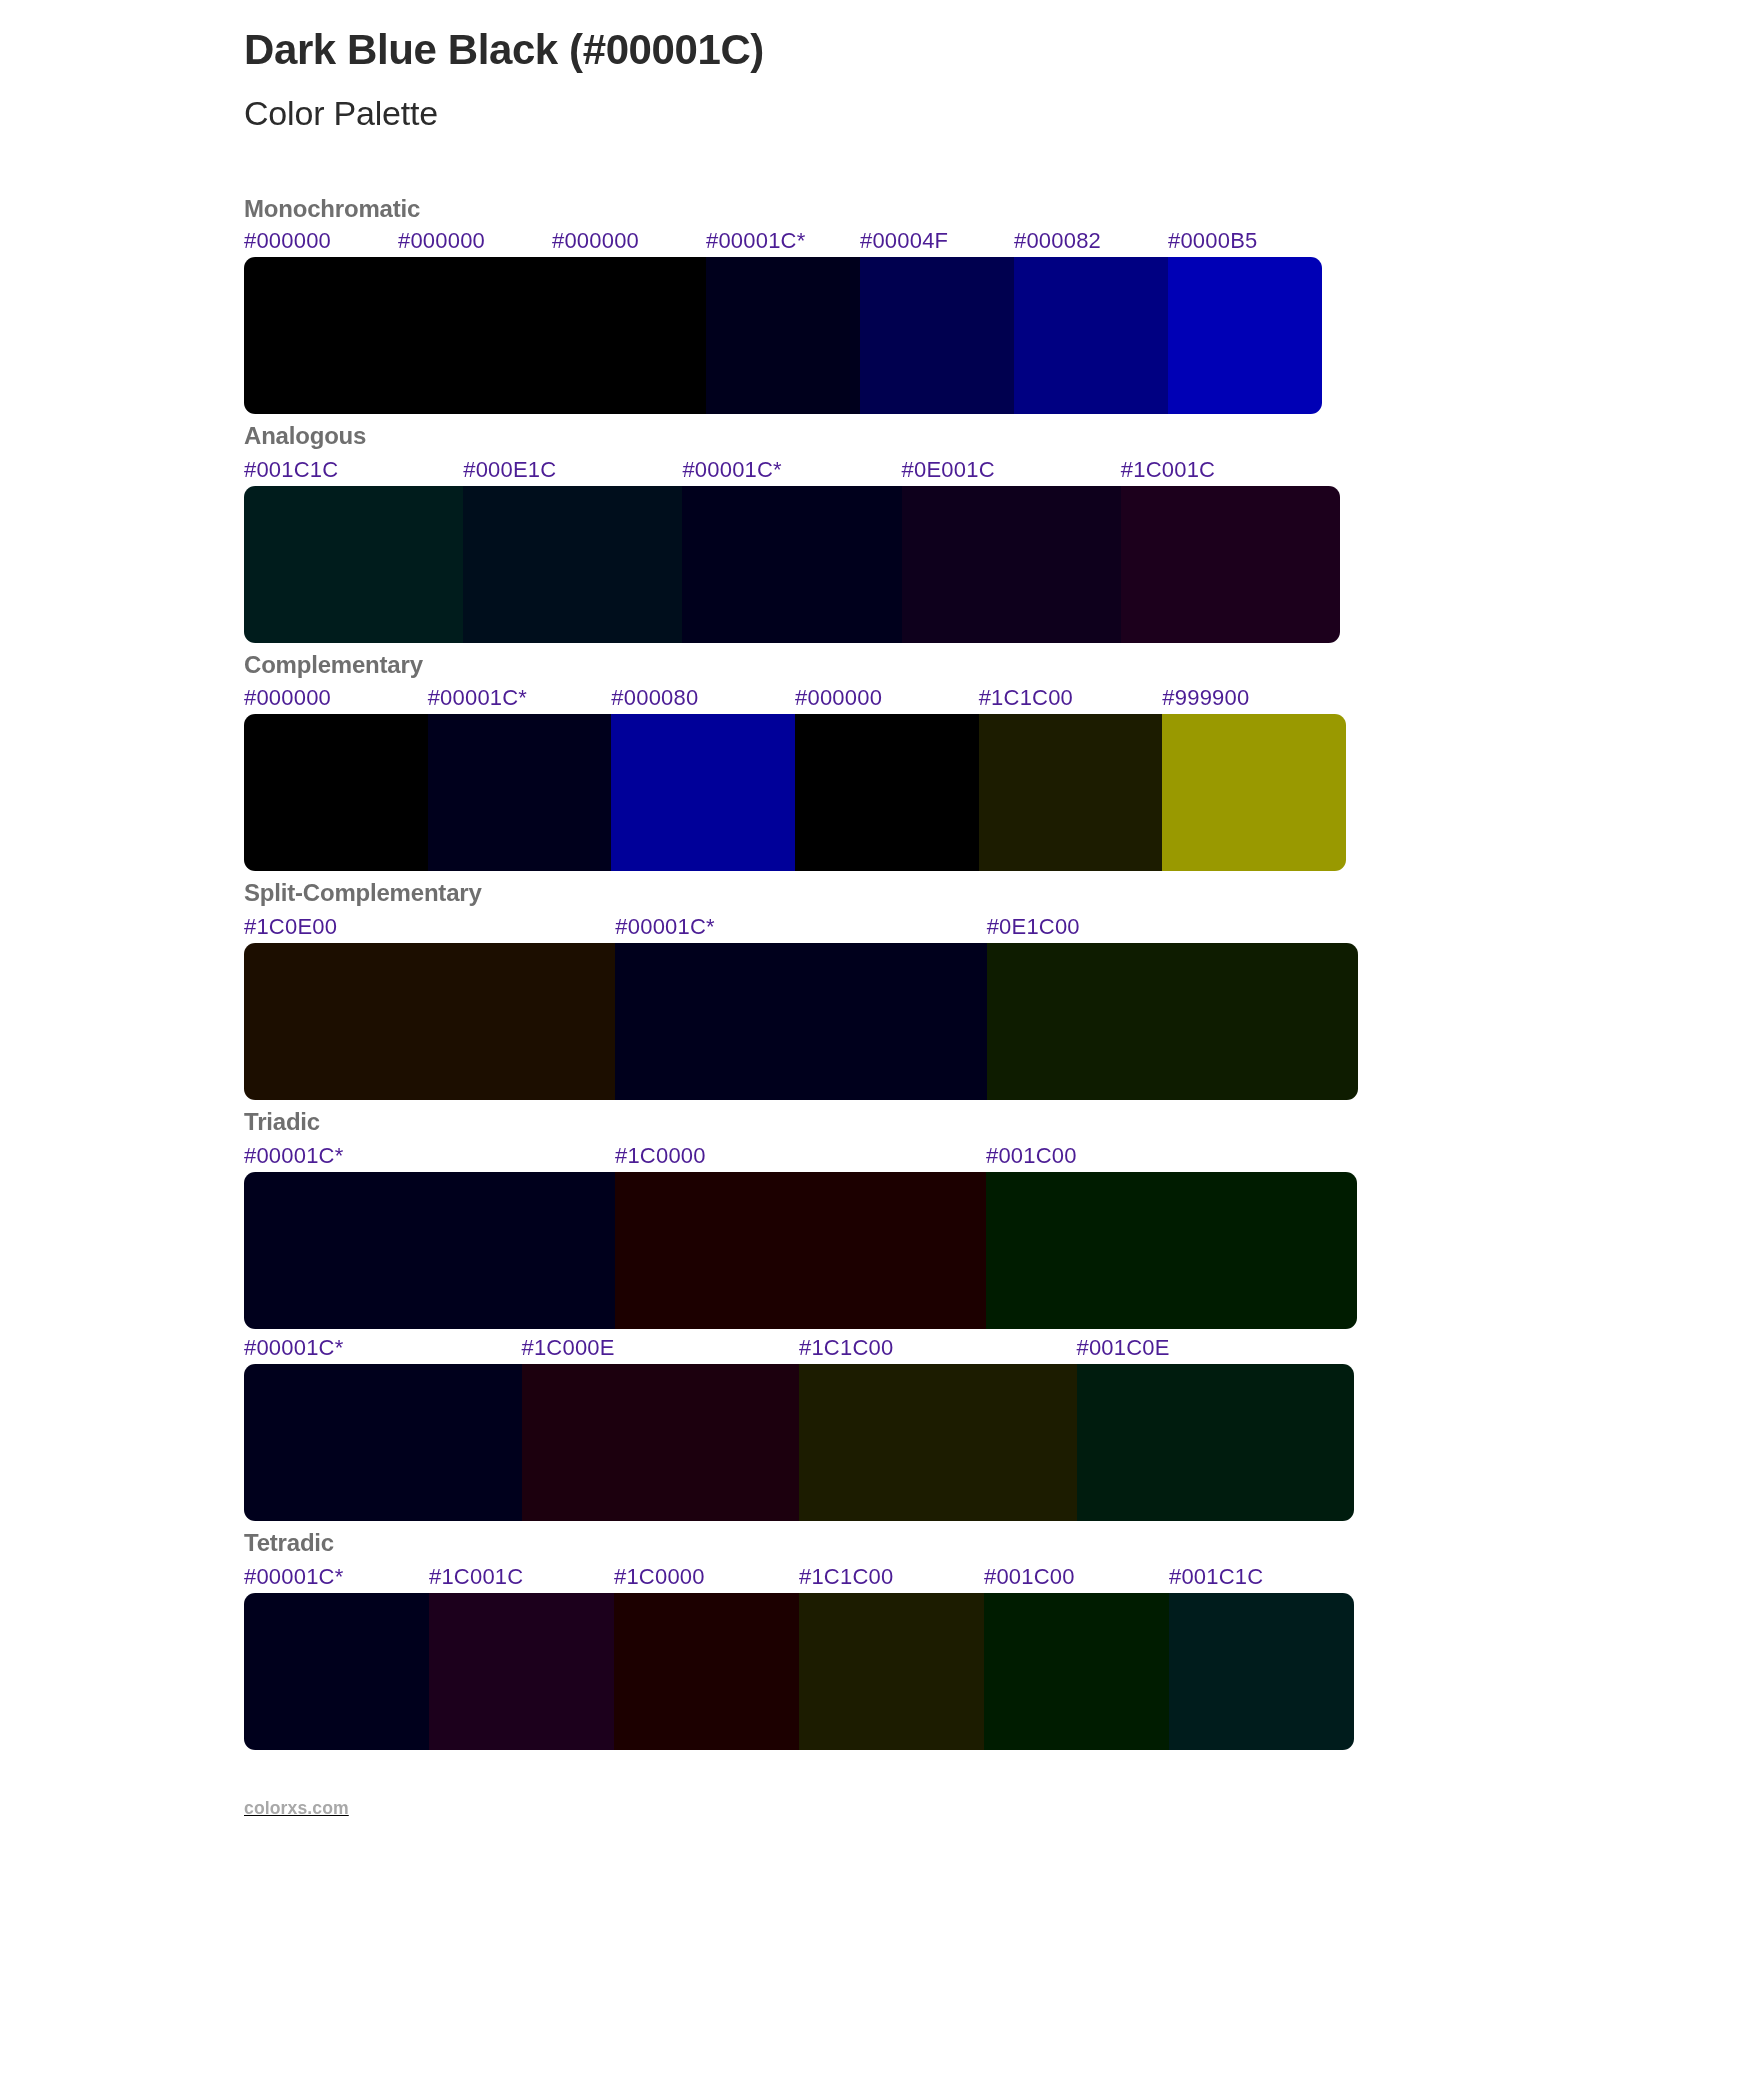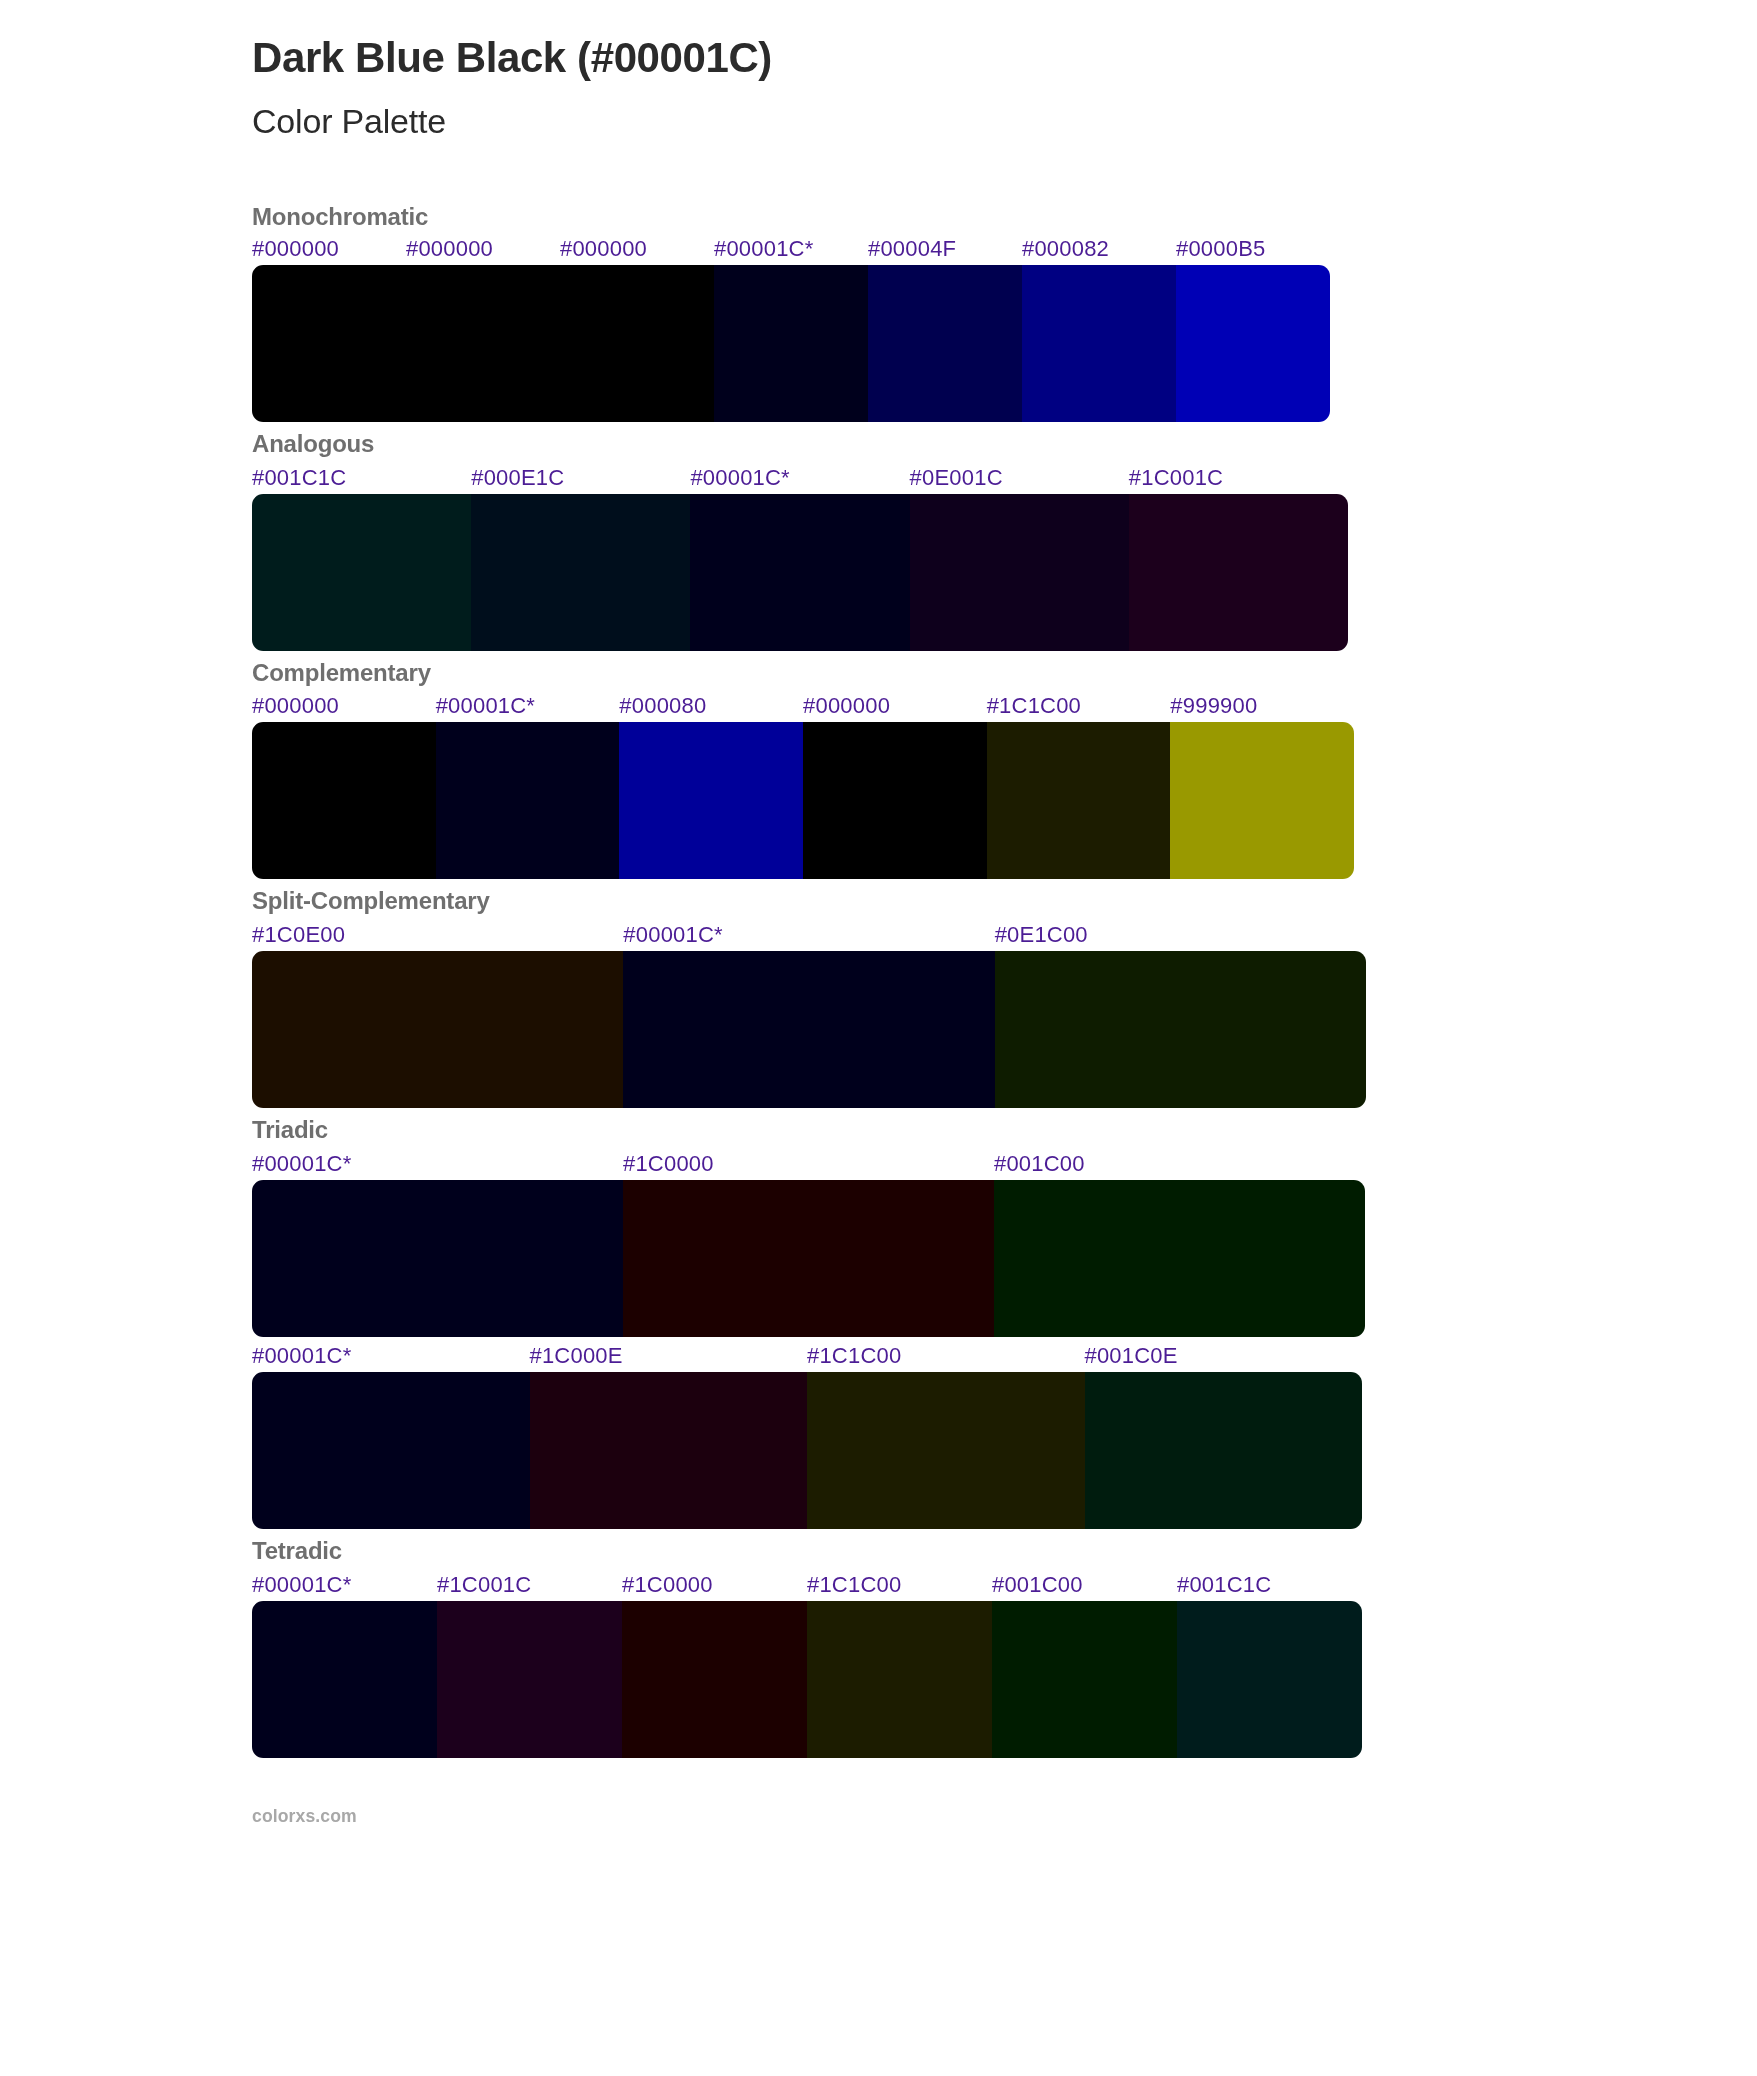--- a/index.html
+++ b/index.html
@@ -14,21 +14,21 @@
     height: 2077px;
     font-family: "Liberation Sans", sans-serif;
     -webkit-font-smoothing: antialiased;
     overflow: hidden;
   }
 
   .page {
     position: relative;
     width: 1647px;
     height: 2077px;
-    padding: 12px;
+    padding: 4px;
   }
 
   
   .header {
     padding: 22.4px 0 0 240px;
   }
   .page-title {
     font-size: 42px;
     font-weight: bold;
     color: #2b2b2b;
@@ -122,20 +122,21 @@
   .sec-triadic { margin-top: 50px; }
   .sec-tetradic { margin-top: 46px; }
   .sec-hexadic { margin-top: 38px; }
 
   .sec-monochromatic .section-title { margin-bottom: 6.4px; }
 
   
   .footer {
     padding-left: 240px;
     margin-top: 48px;
+    text-decoration: underline;
   }
   .footer-link {
     font-size: 17.6px;
     color: #a8a8a8;
     font-weight: bold;
     text-decoration: none;
     letter-spacing: 0.1px;
   }
 </style>
 </head>

